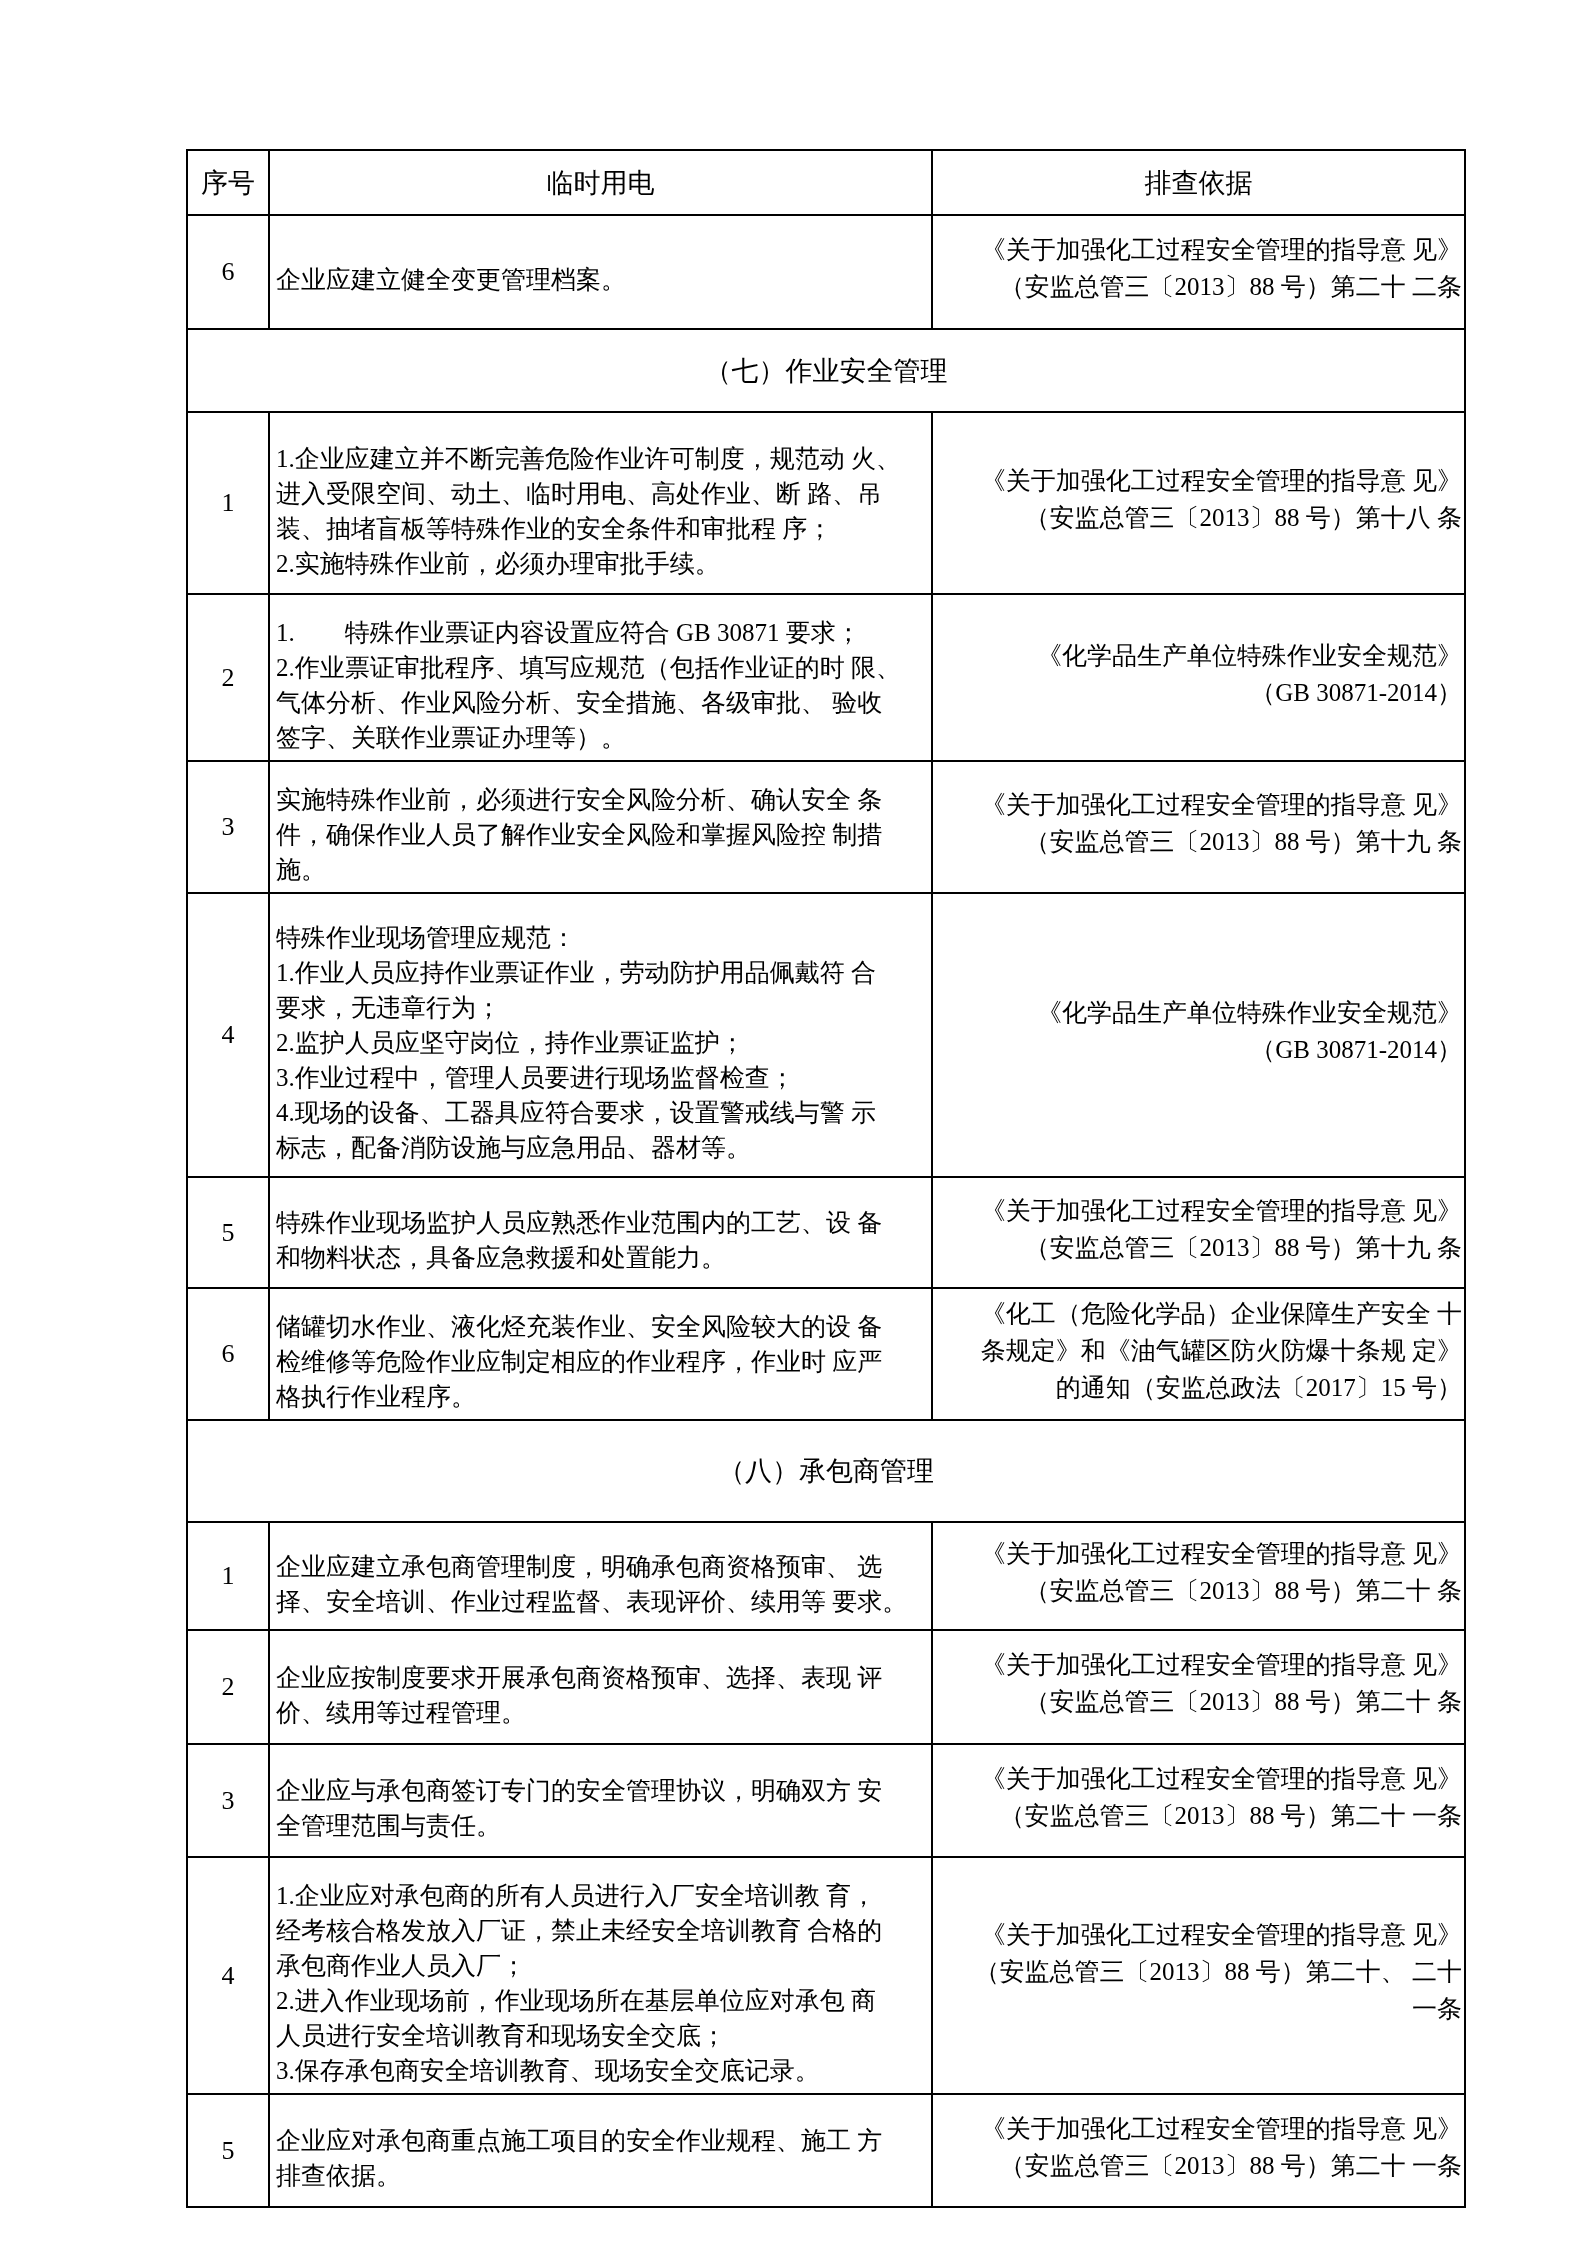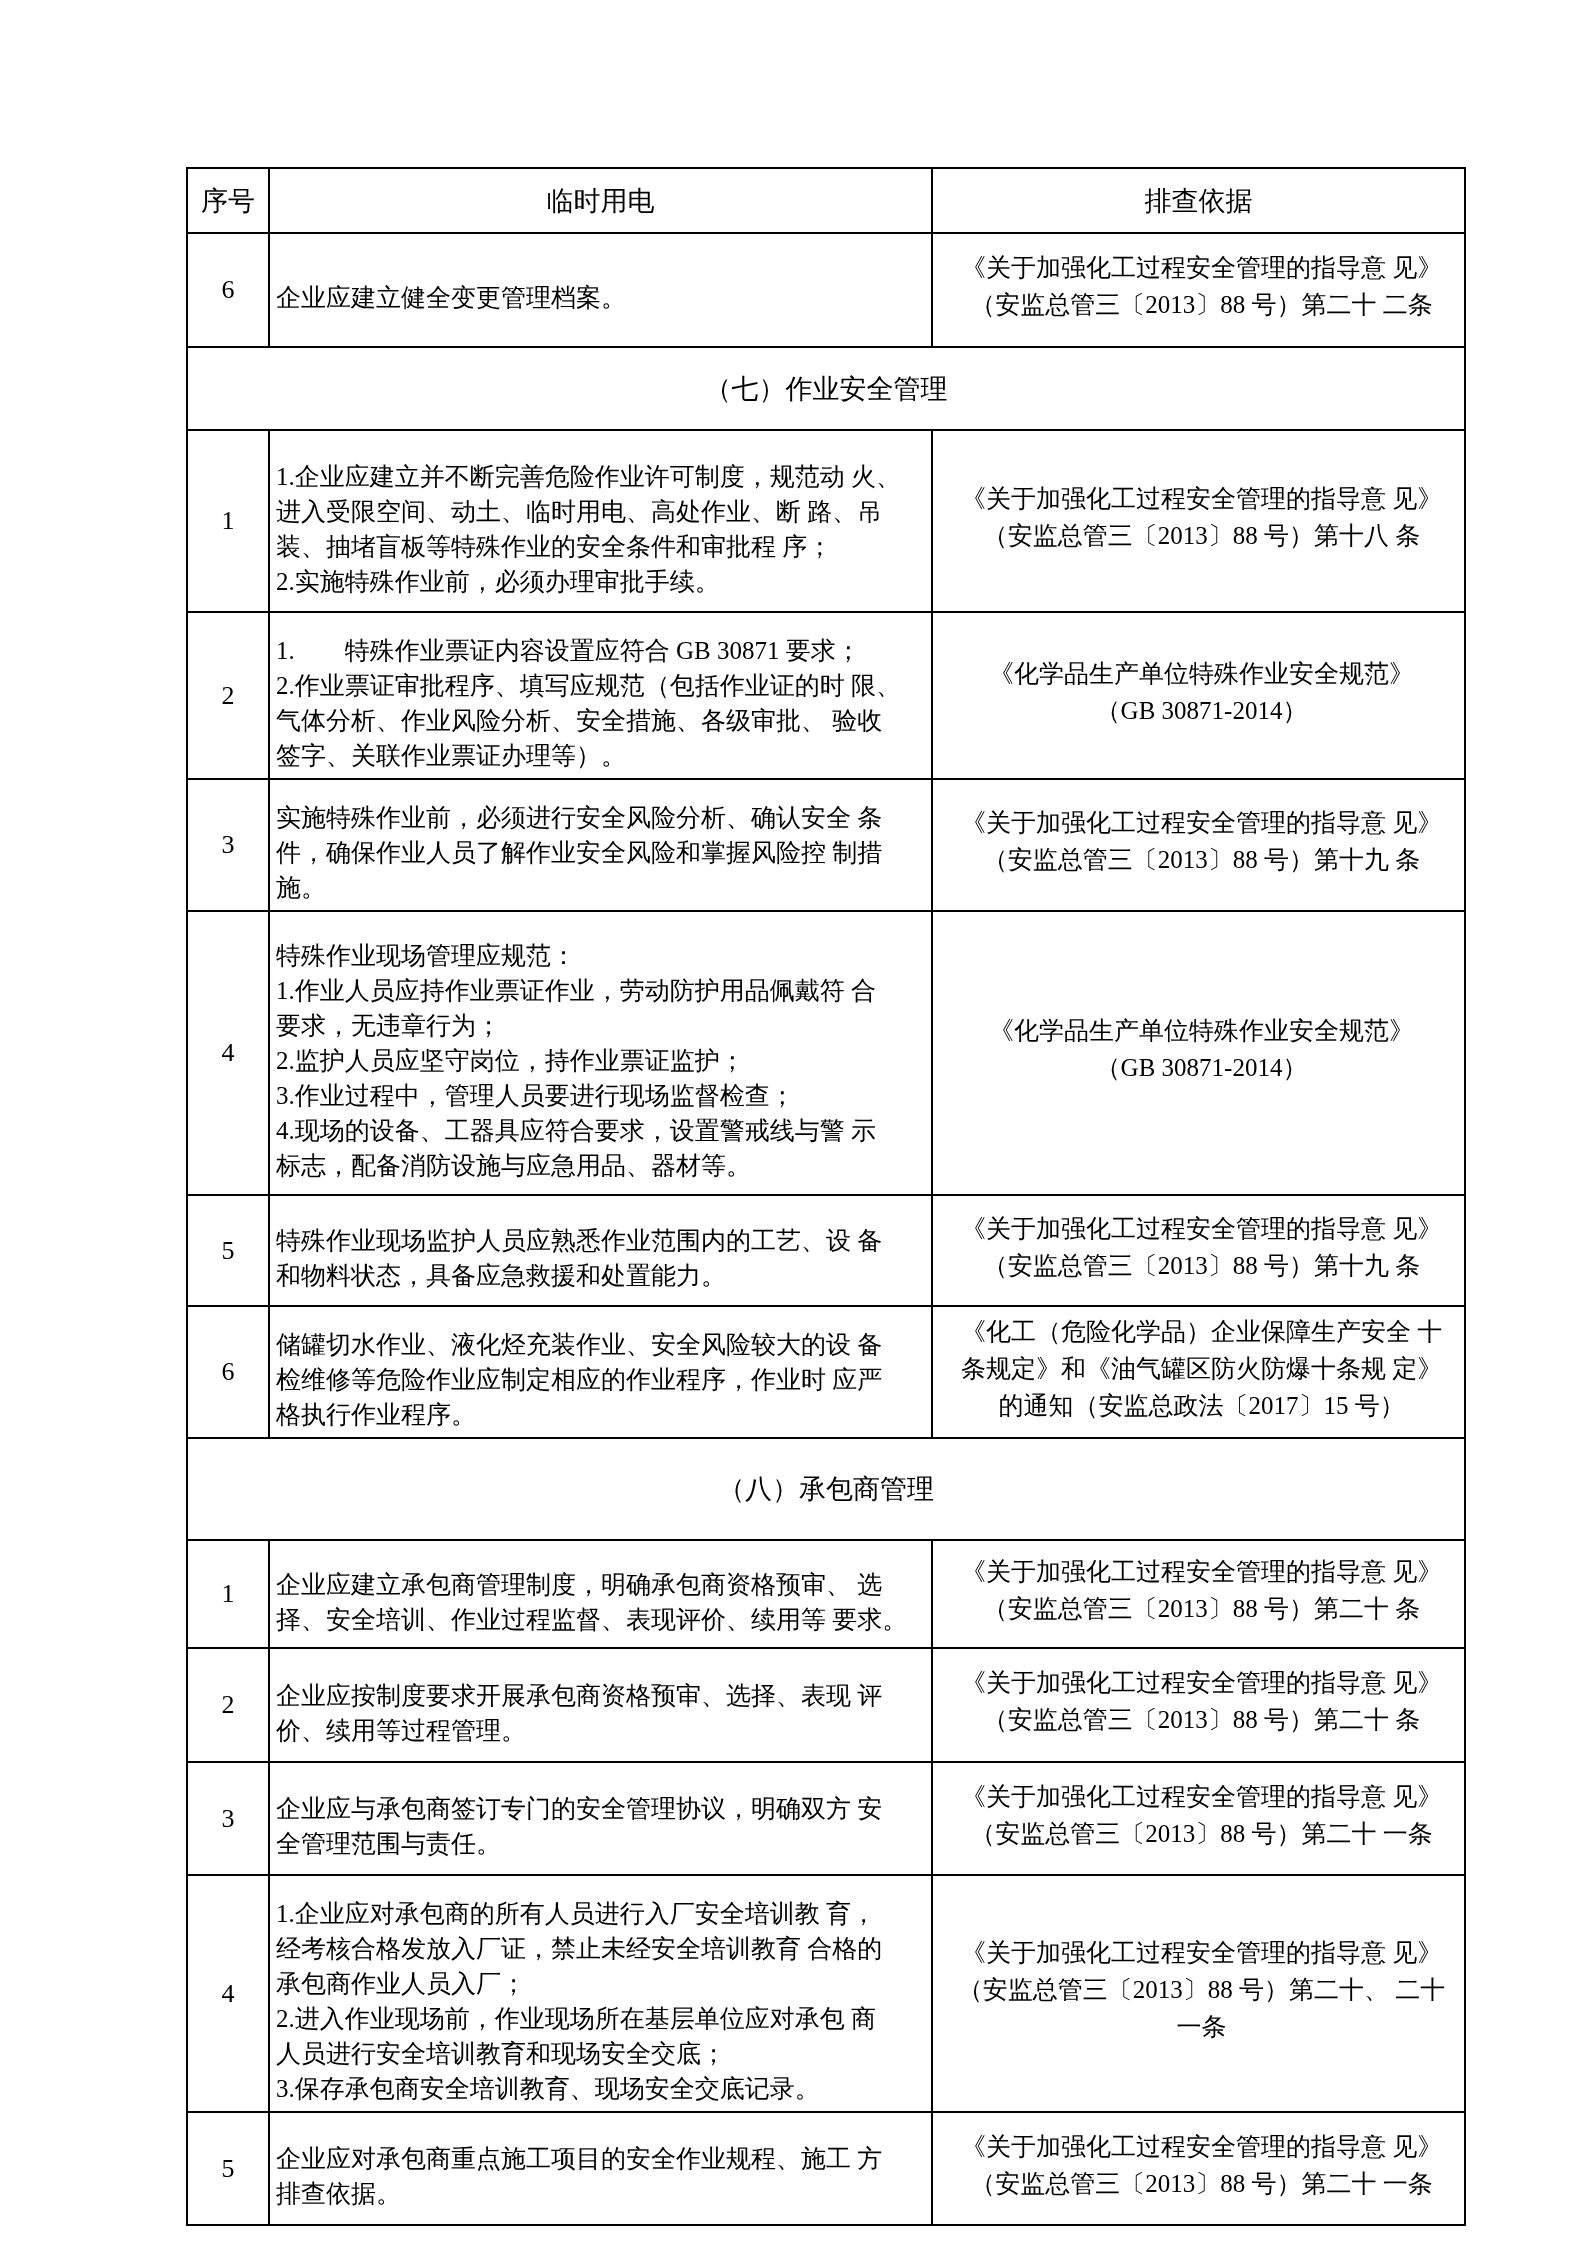--- a/index.html
+++ b/index.html
@@ -11,21 +11,21 @@
     position: relative;
     width: 1586px;
     height: 2245px;
     background: #ffffff;
     font-family: "Liberation Serif", "DejaVu Serif", serif;
     color: #000000;
   }
   table.doc-table {
     position: absolute;
     left: 186px;
-    top: 167px;
+    top: 149px;
     width: 1278px;
     border-collapse: collapse;
     table-layout: fixed;
   }
   table.doc-table col.c1 { width: 82px; }
   table.doc-table col.c2 { width: 663px; }
   table.doc-table col.c3 { width: 533px; }
   table.doc-table td {
     border: 2px solid #000000;
     vertical-align: middle;
@@ -44,21 +44,21 @@
     line-height: 35px;
     padding: 20px 2px 5px 6px;
     white-space: pre-wrap;
     text-align: left;
   }
   td.basis {
     font-size: 25px;
     line-height: 37px;
     padding: 5px 2px 13px 8px;
     white-space: pre-wrap;
-    text-align: center;
+    text-align: right;
   }
   td.section {
     text-align: center;
     font-size: 27px;
   }
 </style>
 </head>
 <body>
 
 <div class="page">

